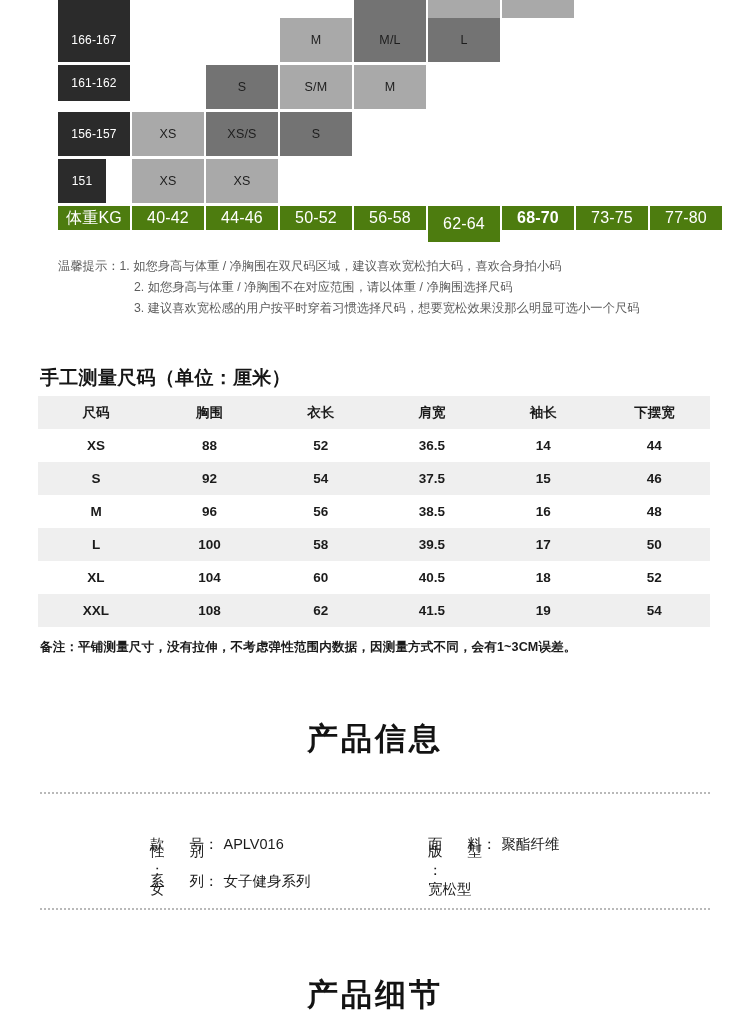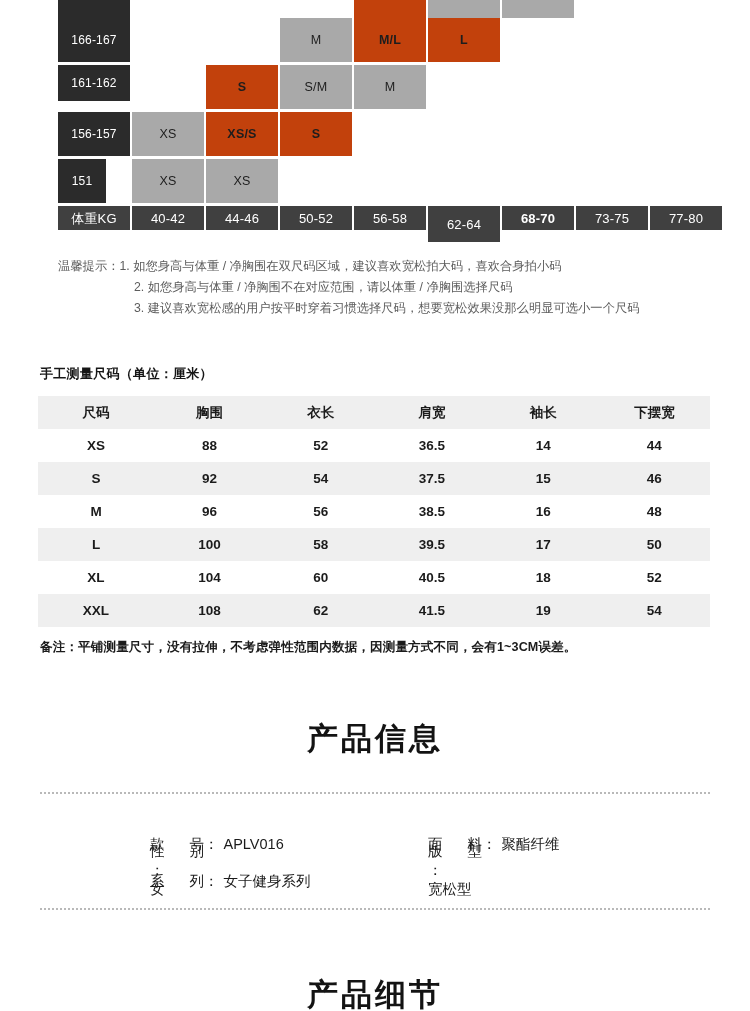--- a/index.html
+++ b/index.html
@@ -38,28 +38,27 @@
   .grid-cell.dark {
     background: #2b2b2b;
     color: #ffffff;
     font-size: 12px;
   }
   .grid-cell.mid {
     background: #a9a9a9;
     color: #1d1d1d;
   }
   .grid-cell.light {
-    background: #c2410c;
+    background: #737373;
     color: #1d1d1d;
-    font-weight: bold;
   }
   .grid-cell.weight {
-    background: #404040;
+    background: #4d7c0f;
     color: #ffffff;
-    font-size: 13px;
+    font-size: 16px;
   }
 
   
   #tips {
     position: absolute;
     left: 58px;
     top: 256px;
     width: 660px;
     font-size: 12.3px;
     line-height: 21px;
@@ -79,21 +78,21 @@
   }
   #tips .tip-body {
     flex: 0 1 auto;
   }
 
   
   #measure-title {
     position: absolute;
     left: 40px;
     top: 365px;
-    font-size: 13px;
+    font-size: 19px;
     font-weight: bold;
     color: #161616;
     letter-spacing: 0.3px;
   }
   #measure-table {
     position: absolute;
     left: 38px;
     top: 396px;
     width: 672px;
     border-collapse: collapse;

